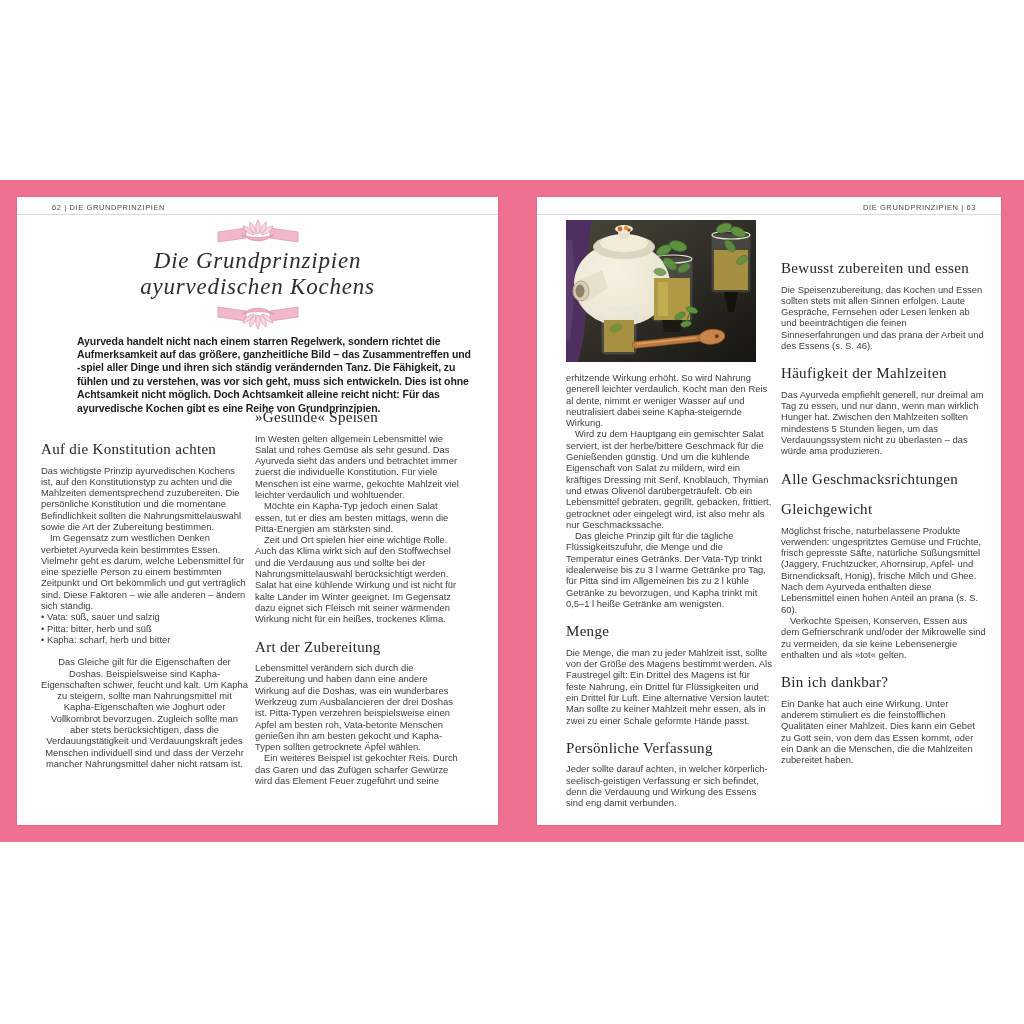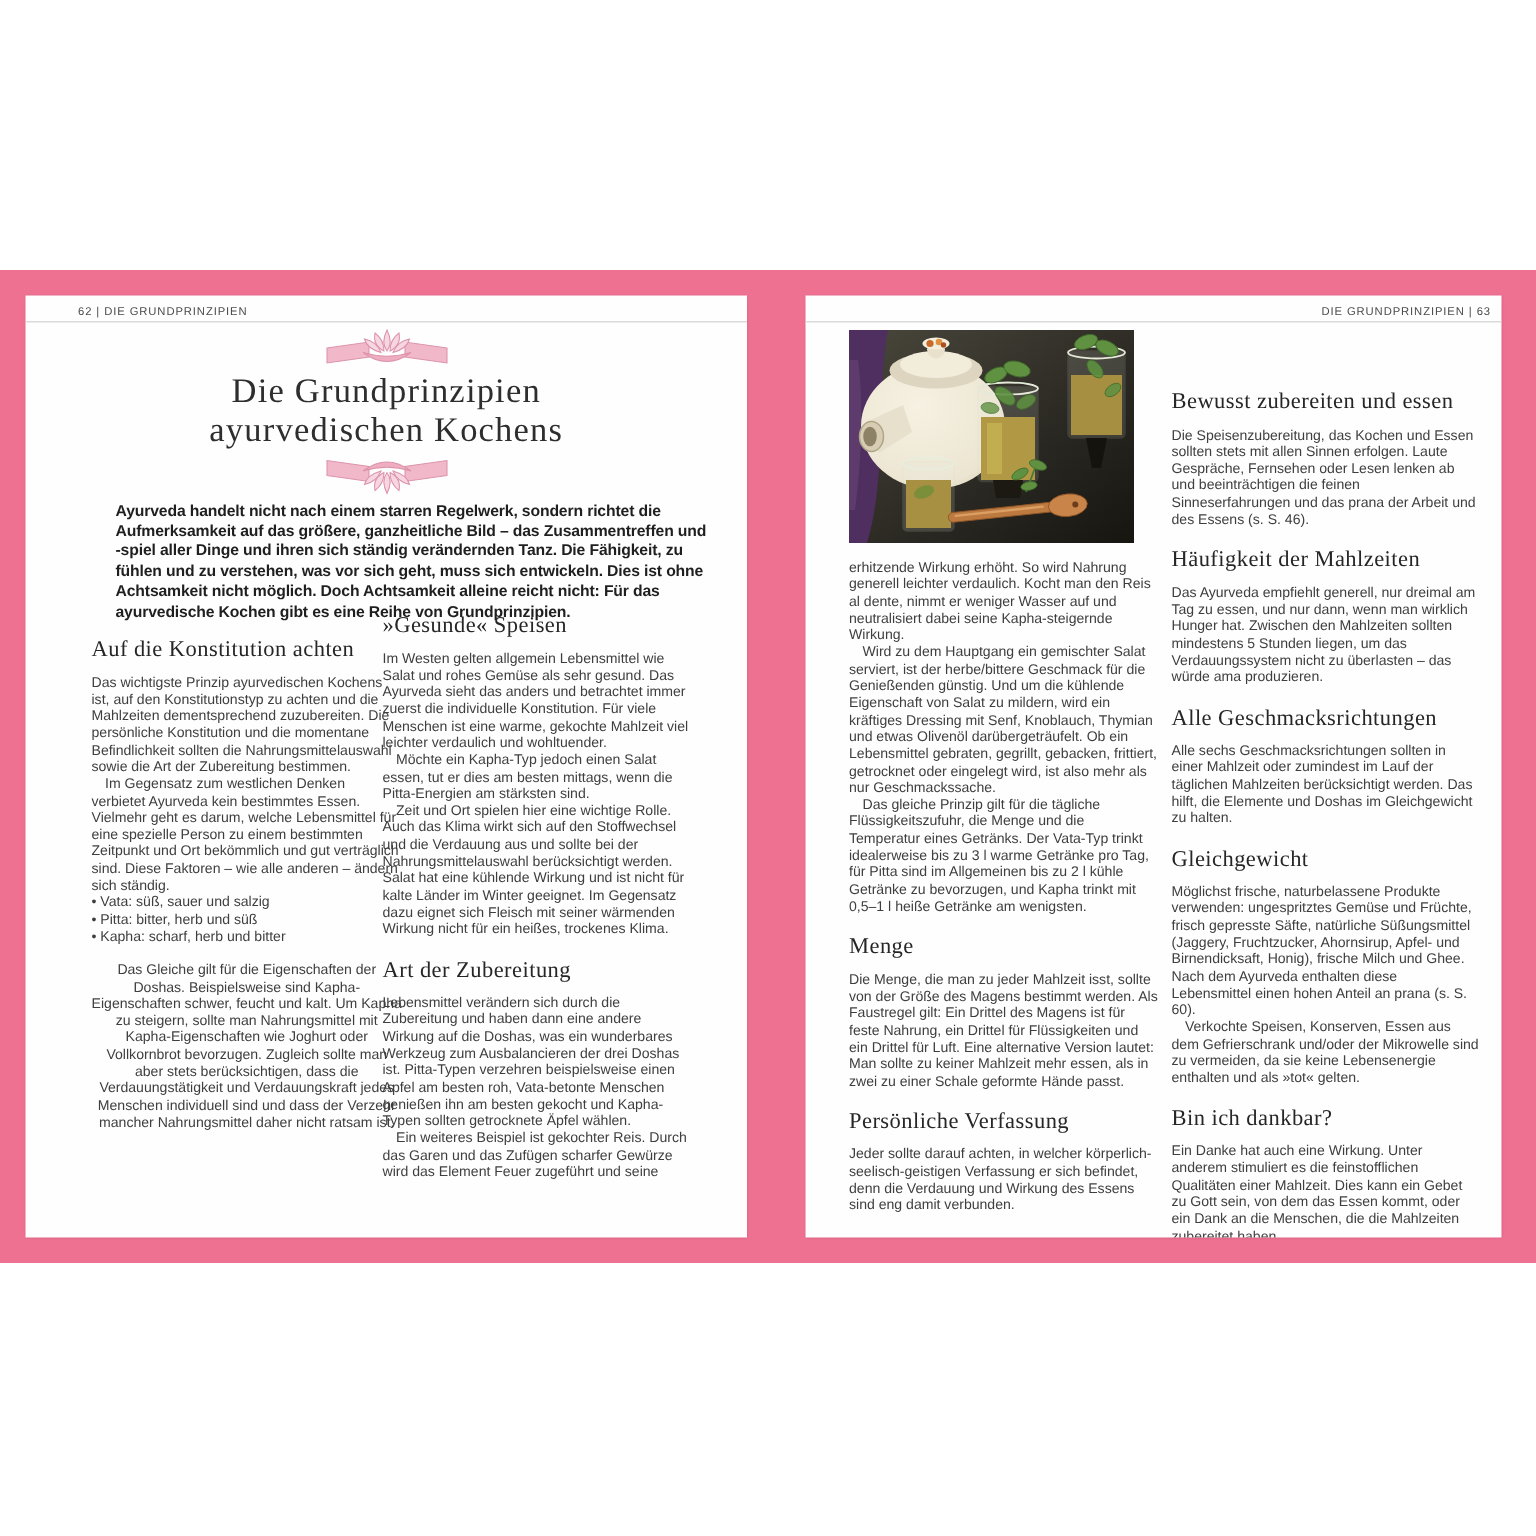--- a/index.html
+++ b/index.html
@@ -7,44 +7,44 @@
     width:1024px;height:1024px;position:relative;background:#ffffff;
     font-family:"Liberation Sans", sans-serif;overflow:hidden;
   }
   .band{position:absolute;left:0;top:180px;width:1024px;height:662px;background:#ee7192;}
   .page{position:absolute;top:197px;height:628px;background:#fefefe;overflow:hidden;
         box-shadow:0 0 2px rgba(120,30,60,.25);}
   .page-left{left:17px;width:481px;}
   .page-right{left:537px;width:464px;}
   .pg-header{position:absolute;top:6px;font-size:7.5px;letter-spacing:.6px;color:#4b4b4b;padding-left:29px;}
   .page-left .pg-header{left:6px;}
-  .page-right .pg-header{right:7px;}
+  .page-right .pg-header{right:25px;}
   .rule{position:absolute;top:17px;left:0;right:0;height:1px;background:#dadada;}
 
   .title-block{position:absolute;top:22px;left:0;width:100%;text-align:center;}
   .book-title{font-family:"Liberation Serif", serif;font-weight:400;font-size:23px;
-              line-height:1.15;letter-spacing:.8px;color:#2e2e2e;margin:1px 0;}
+              line-height:1.15;letter-spacing:.8px;color:#2e2e2e;margin:1px 0;font-style:italic;}
   .ornament{display:block;margin:0 auto;}
   .ornament.flip{transform:scaleY(-1);}
 
   .intro{position:absolute;top:127px;left:60px;width:400px;text-align:left;
          font-size:10.5px;font-weight:700;line-height:13.4px;letter-spacing:-.1px;color:#1f1f1f;}
 
   .col{position:absolute;width:207px;font-size:9.4px;line-height:11.3px;color:#3e3e3e;}
   .col p{margin:0;}
   .col p.gap{margin-top:11px;text-align:center;}
   .ind{text-indent:9px;}
   .h{font-family:"Liberation Serif", serif;font-weight:400;font-size:15px;line-height:1.1;
      letter-spacing:.3px;color:#262626;margin:0 0 7px 0;}
   .h.mt{margin-top:14px;}
   .boldp{font-weight:700;color:#1c1c1c;margin-top:11px !important;}
   .bullet{padding-left:8px;text-indent:-8px;}
   .bullet::before{content:"• ";}
 
-  .lcol1{left:24px;top:228px;margin-left:20px;}
+  .lcol1{left:24px;top:244px;}
   .lcol2{left:238px;top:212px;}
   .rcol1{left:29px;top:175px;width:206px;}
   .rcol2{left:244px;top:63px;width:206px;}
 
   .photo{position:absolute;left:29px;top:23px;width:190px;height:142px;}
 </style>
 </head>
 <body>
 
 <div class="band"></div>
@@ -199,20 +199,19 @@
     <h2 class="h mt">Persönliche Verfassung</h2>
     <p>Jeder sollte darauf achten, in welcher körperlich-seelisch-geistigen Verfassung er sich befindet, denn die Verdauung und Wirkung des Essens sind eng damit verbunden.</p>
   </div>
 
   <div class="col rcol2">
     <h2 class="h">Bewusst zubereiten und essen</h2>
     <p>Die Speisenzubereitung, das Kochen und Essen sollten stets mit allen Sinnen erfolgen. Laute Gespräche, Fernsehen oder Lesen lenken ab und beeinträchtigen die feinen Sinneserfahrungen und das prana der Arbeit und des Essens (s. S. 46).</p>
     <h2 class="h mt">Häufigkeit der Mahlzeiten</h2>
     <p>Das Ayurveda empfiehlt generell, nur dreimal am Tag zu essen, und nur dann, wenn man wirklich Hunger hat. Zwischen den Mahlzeiten sollten mindestens 5 Stunden liegen, um das Verdauungssystem nicht zu überlasten – das würde ama produzieren.</p>
     <h2 class="h mt">Alle Geschmacksrichtungen</h2>
-    <p>Alle sechs Geschmacksrichtungen sollten in einer Mahlzeit oder zumindest im Lauf der täglichen Mahlzeiten berücksichtigt werden. Das hilft, die Elemente und Doshas im Gleichgewicht zu halten.</p>
     <h2 class="h mt">Gleichgewicht</h2>
     <p>Möglichst frische, naturbelassene Produkte verwenden: ungespritztes Gemüse und Früchte, frisch gepresste Säfte, natürliche Süßungsmittel (Jaggery, Fruchtzucker, Ahornsirup, Apfel- und Birnendicksaft, Honig), frische Milch und Ghee. Nach dem Ayurveda enthalten diese Lebensmittel einen hohen Anteil an prana (s. S. 60).</p>
     <p class="ind">Verkochte Speisen, Konserven, Essen aus dem Gefrierschrank und/oder der Mikrowelle sind zu vermeiden, da sie keine Lebensenergie enthalten und als »tot« gelten.</p>
     <h2 class="h mt">Bin ich dankbar?</h2>
     <p>Ein Danke hat auch eine Wirkung. Unter anderem stimuliert es die feinstofflichen Qualitäten einer Mahlzeit. Dies kann ein Gebet zu Gott sein, von dem das Essen kommt, oder ein Dank an die Menschen, die die Mahlzeiten zubereitet haben.</p>
   </div>
 </section>
 
 </body></html>

